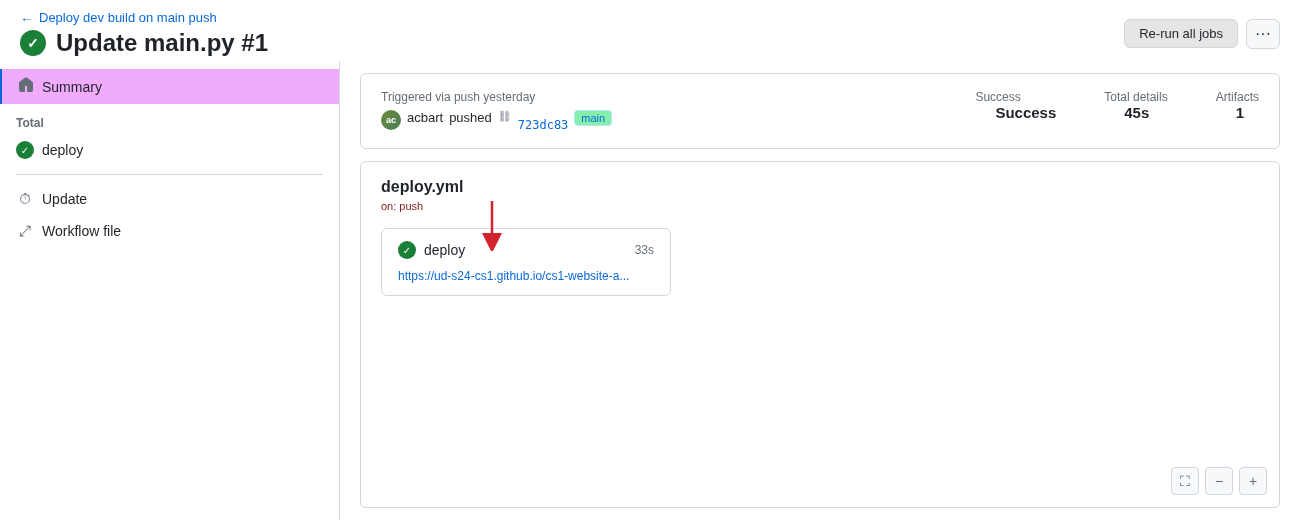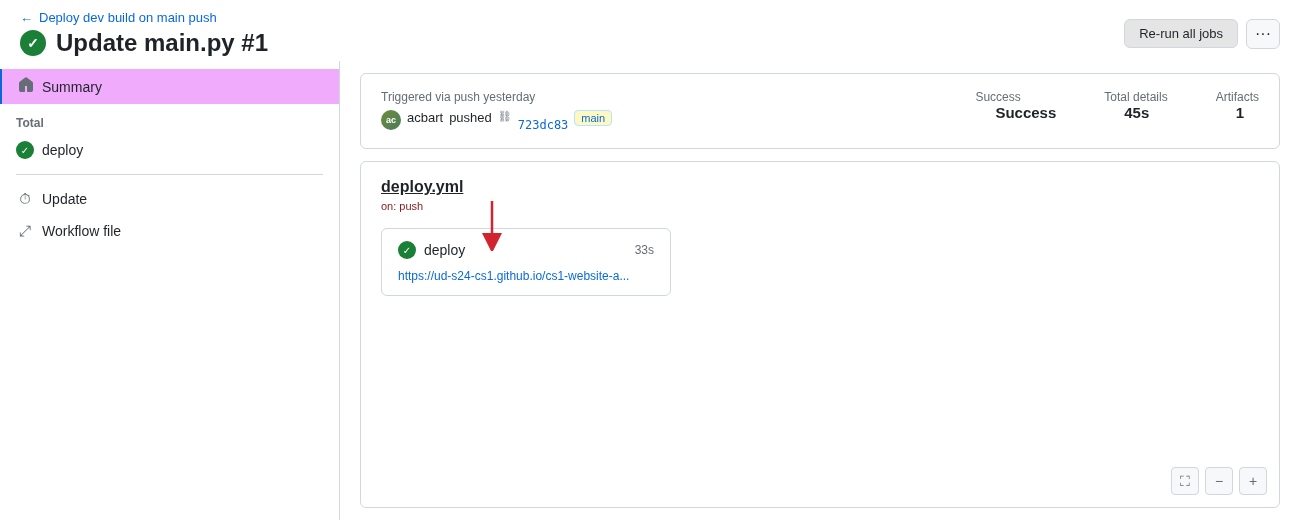--- a/index.html
+++ b/index.html
@@ -202,21 +202,21 @@
       font-size: 9px;
       font-weight: 600;
     }
     .commit-hash {
       color: #0969da;
       font-size: 12px;
       font-family: monospace;
       margin-top: 8px;
     }
     .branch-badge {
-      background: #fef9c3;
+      background: #86efac;
       color: #0969da;
       border: 1px solid #b6e3ff;
       border-radius: 4px;
       padding: 1px 6px;
       font-size: 11px;
     }
     .chain-icon {
       color: #656d76;
       font-size: 11px;
     }
@@ -227,21 +227,20 @@
       border-radius: 6px;
       padding: 16px 20px;
       flex: 1;
       position: relative;
     }
     .workflow-title {
       font-size: 16px;
       font-weight: 600;
       color: #1f2328;
       margin-bottom: 4px;
-      text-decoration: underline;
     }
     .workflow-trigger {
       font-size: 11px;
       color: #7f1d1d;
       margin-bottom: 16px;
     }
 
     
     .deploy-job-box {
       border: 1px solid #d0d7de;

